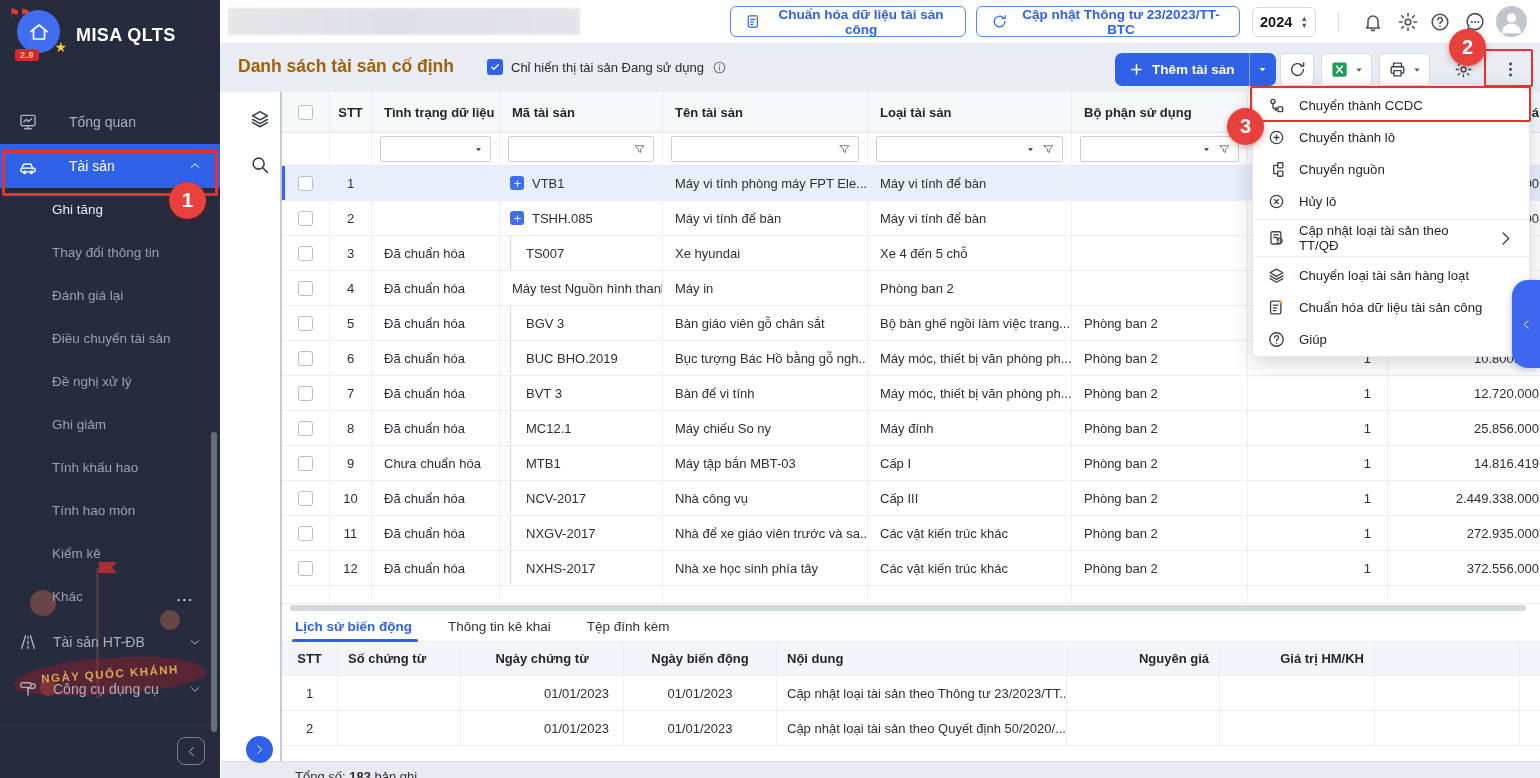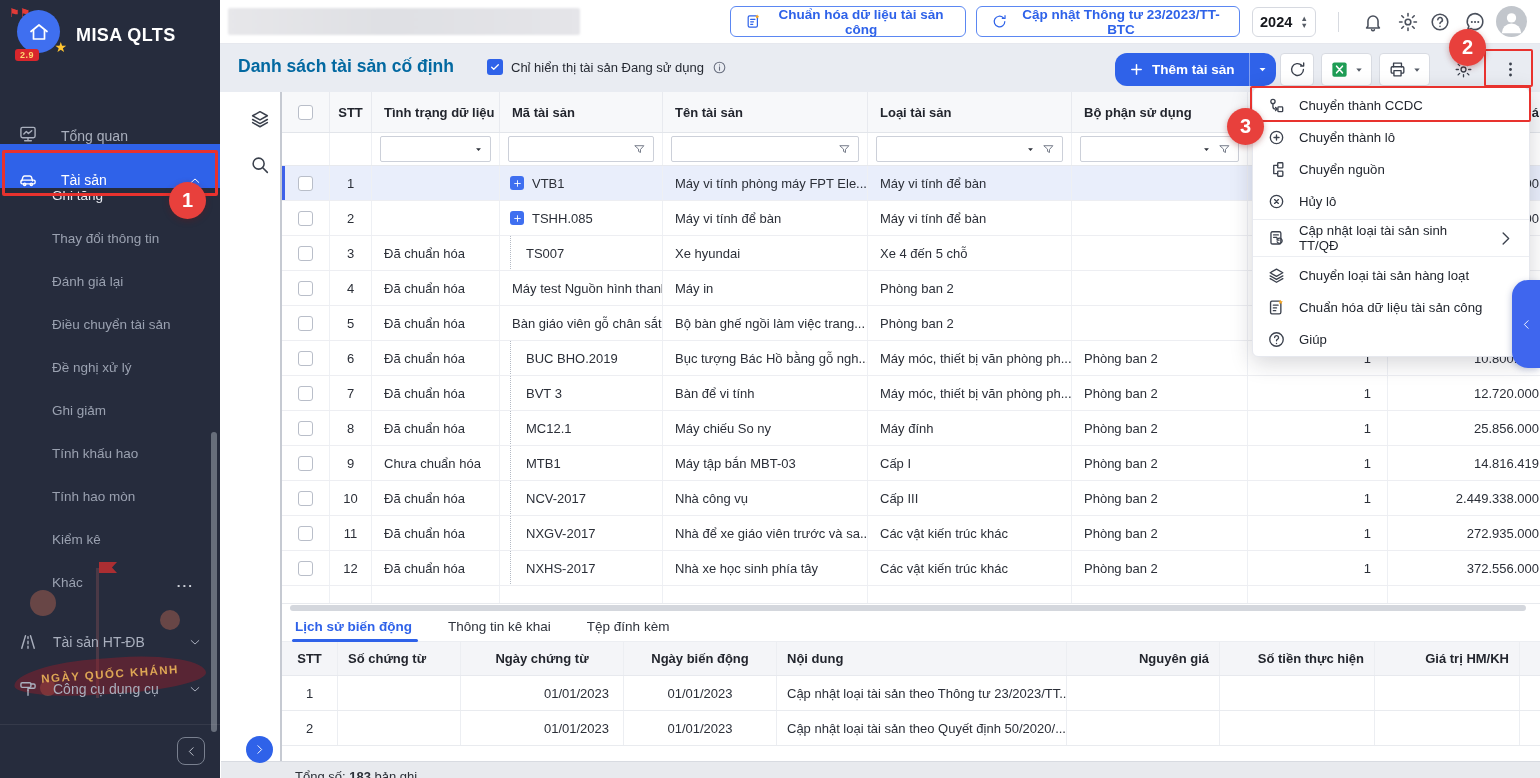--- a/index.html
+++ b/index.html
@@ -12,25 +12,25 @@
 .sidebar{position:absolute;left:0;top:0;width:220px;height:778px;background:#262c3d;z-index:20;overflow:hidden}
 .brand{display:flex;align-items:center;gap:10px;padding:8px 8px 0 10px;height:62px}
 .logo{position:relative;width:56px;height:54px;flex:none}
 .logo-circle{position:absolute;left:7px;top:2px;width:43px;height:43px;border-radius:50%;background:#3f6ff0;display:flex;align-items:center;justify-content:center}
 .logo-circle .icon{width:24px;height:24px;color:#fff}
 .logo-badge{position:absolute;left:5px;bottom:1px;background:#d8262c;color:#ffd76e;font-size:9px;font-weight:700;padding:1px 5px;border-radius:3px;letter-spacing:.5px}
 .logo-star{position:absolute;right:-1px;bottom:8px;color:#ffc531;font-size:14px;line-height:1}
 .logo-flag{position:absolute;left:-1px;top:-1px;color:#e23b38;font-size:12px;line-height:1}
 .brand-name{color:#fff;font-size:18px;font-weight:700;letter-spacing:.4px}
 .side-nav{margin-top:38px}
-.side-item{display:flex;align-items:flex-end;gap:23px;height:44px;padding:0 18px;color:#a9afbd;font-size:14px;cursor:pointer}
+.side-item{display:flex;align-items:center;gap:31px;height:44px;padding:0 18px;color:#a9afbd;font-size:14px;cursor:pointer}
 .side-item .icon{width:20px;height:20px}
 .side-item.active{background:#2f62e9;color:#fff}
 .side-item .chev{margin-left:auto;width:14px;height:14px}
-.sub-item{height:43px;display:flex;padding:0 26px 0 52px;color:#9aa1b0;font-size:13.5px;cursor:pointer}
+.sub-item{height:43px;display:flex;align-items:center;padding:0 26px 0 52px;color:#9aa1b0;font-size:13.5px;cursor:pointer}
 .sub-item.bright{color:#e9ebf1}
 .sub-item .more{margin-left:auto;letter-spacing:2px;color:#cfd3db;font-weight:700}
 .side-group{height:47px;display:flex;align-items:center;gap:15px;padding:0 18px;color:#a9afbd;font-size:14px;cursor:pointer;position:relative;z-index:2}
 .side-group .icon{width:20px;height:20px}
 .side-group .chev{margin-left:auto;width:14px;height:14px}
 .side-footer{position:absolute;left:0;right:0;bottom:0;height:54px;background:#262c3d;border-top:1px solid rgba(255,255,255,.07);z-index:3}
 .collapse-btn{position:absolute;right:15px;bottom:13px;width:28px;height:28px;border:1.5px solid #79808f;border-radius:8px;color:#c7ccd6;display:flex;align-items:center;justify-content:center;cursor:pointer;background:transparent}
 .collapse-btn .icon{width:13px;height:13px}
 .side-scroll{position:absolute;right:3px;top:432px;width:6px;height:300px;background:rgba(185,190,200,.45);border-radius:3px;z-index:4}
 .decor{position:absolute;left:0;width:220px;top:560px;height:200px;pointer-events:none;z-index:1}
@@ -48,27 +48,27 @@
 .year-box{position:absolute;left:1032px;top:7px;width:64px;height:30px;border:1px solid #d6d9e0;border-radius:6px;background:#fff;display:flex;align-items:center;padding:0 7px;cursor:pointer}
 .year{font-weight:700;font-size:14.5px;color:#16181d}
 .stepper{margin-left:auto;display:flex;flex-direction:column;color:#565c66;font-size:7.5px;line-height:7px;text-align:center}
 .tb-sep{position:absolute;left:1118px;top:12px;width:1px;height:20px;background:#d7dae0}
 .tb-icon{position:absolute;top:11px;width:22px;height:22px;color:#4a505c;cursor:pointer}
 .avatar{position:absolute;left:1276px;top:6px;width:31px;height:31px;border-radius:50%;background:#c2c6cc;cursor:pointer;overflow:hidden}
 .avatar .icon{width:31px;height:31px;color:#fff}
 
 
 .pagebar{position:absolute;left:220px;top:44px;width:1320px;height:48px;background:#e9ecf2;z-index:10}
-.page-title{position:absolute;left:18px;top:12px;font-size:17.5px;font-weight:700;color:#0369a1}
+.page-title{position:absolute;left:18px;top:12px;font-size:17.5px;font-weight:700;color:#a16207}
 .filter-check{position:absolute;left:267px;top:15px;display:flex;align-items:center;gap:8px}
 .checkbox-on{width:16px;height:16px;border-radius:3px;background:#2f62e9;color:#fff;display:flex;align-items:center;justify-content:center;cursor:pointer}
 .checkbox-on .icon{width:10px;height:10px}
 .filter-check label{font-size:13px;color:#262a33;cursor:pointer}
 .info-ic{width:15px;height:15px;color:#6a7080}
-.add-btn{position:absolute;left:895px;top:9px;height:33px;background:#2f62e9;border-radius:12px;color:#fff;display:flex;align-items:stretch;cursor:pointer}
+.add-btn{position:absolute;left:895px;top:9px;height:33px;background:#2f62e9;border-radius:7px;color:#fff;display:flex;align-items:stretch;cursor:pointer}
 .add-main{display:flex;align-items:center;gap:8px;padding:0 14px;font-size:13.5px;font-weight:700}
 .add-main .icon{width:15px;height:15px}
 .add-caret{width:27px;border-left:1px solid rgba(255,255,255,.4);display:flex;align-items:center;justify-content:center}
 .add-caret .icon{width:11px;height:11px}
 .tool-btn{position:absolute;top:9px;height:33px;background:#fff;border:1px solid #d8dbe2;border-radius:4px;display:flex;align-items:center;justify-content:center;gap:5px;color:#3a404c;cursor:pointer}
 .tool-btn.flat{background:transparent;border:none}
 .tool-btn .icon{width:19px;height:19px}
 .tool-btn .caret{width:10px;height:10px;color:#555b66}
 
 
@@ -618,20 +618,25 @@
       <div class="tc rt qty"></div>
       <div class="tc rt amt">000</div>
     </div>
 
     <div class="trow">
       <div class="tc ctr">
         <span class="cb"></span>
       </div>
       <div class="tc ctr">5</div>
       <div class="tc">Đã chuẩn hóa</div>
+      <div class="tc code">
+
+        <span class="tree"></span>
+        <span>BGV 3</span>
+      </div>
       <div class="tc">Bàn giáo viên gỗ chân sắt</div>
       <div class="tc">Bộ bàn ghế ngồi làm việc trang...</div>
       <div class="tc">Phòng ban 2</div>
       <div class="tc rt qty"></div>
       <div class="tc rt amt">000</div>
     </div>
 
     <div class="trow">
       <div class="tc ctr">
         <span class="cb"></span>
@@ -785,21 +790,20 @@
       <div class="dtab"><span>Tệp đính kèm</span></div>
 
   </div>
   <div class="dgrid dh">
     <div class="dc ctr">STT</div>
     <div class="dc">Số chứng từ</div>
     <div class="dc ctr">Ngày chứng từ</div>
     <div class="dc ctr">Ngày biến động</div>
     <div class="dc">Nội dung</div>
     <div class="dc rt">Nguyên giá</div>
-    <div class="dc rt">Số tiền thực hiện</div>
     <div class="dc rt">Giá trị HM/KH</div>
     <div class="dc"></div>
   </div>
 
     <div class="dgrid dr">
       <div class="dc ctr">1</div>
       <div class="dc"></div>
       <div class="dc rt" style="padding-right:14px">01/01/2023</div>
       <div class="dc ctr">01/01/2023</div>
       <div class="dc">Cập nhật loại tài sản theo Thông tư 23/2023/TT...</div>
@@ -881,21 +885,21 @@
 
     <div class="ctx-item">
       <span class="icon">
         <svg viewBox="0 0 24 24" fill="none" stroke="currentColor" stroke-width="1.7" stroke-linecap="round" stroke-linejoin="round">
           <rect x="5" y="3.5" width="12.5" height="15.5" rx="2"></rect>
           <path d="M8.3 7.5h6M8.3 10.5h4"></path>
           <path d="M12.8 16.2a3.3 3.3 0 1 0 .9-3.9"></path>
           <path d="M12.8 11.5v2.5h2.5"></path>
         </svg>
       </span>
-      <span>Cập nhật loại tài sản sinh TT/QĐ</span>
+      <span>Cập nhật loại tài sản theo TT/QĐ</span>
       <span class="icon ctx-arrow">
         <svg viewBox="0 0 24 24" fill="none" stroke="currentColor" stroke-width="1.7" stroke-linecap="round" stroke-linejoin="round">
           <path d="M9 5l7 7-7 7"></path>
         </svg>
       </span>
     </div>
     <div class="ctx-div"></div>
 
     <div class="ctx-item">
       <span class="icon">

